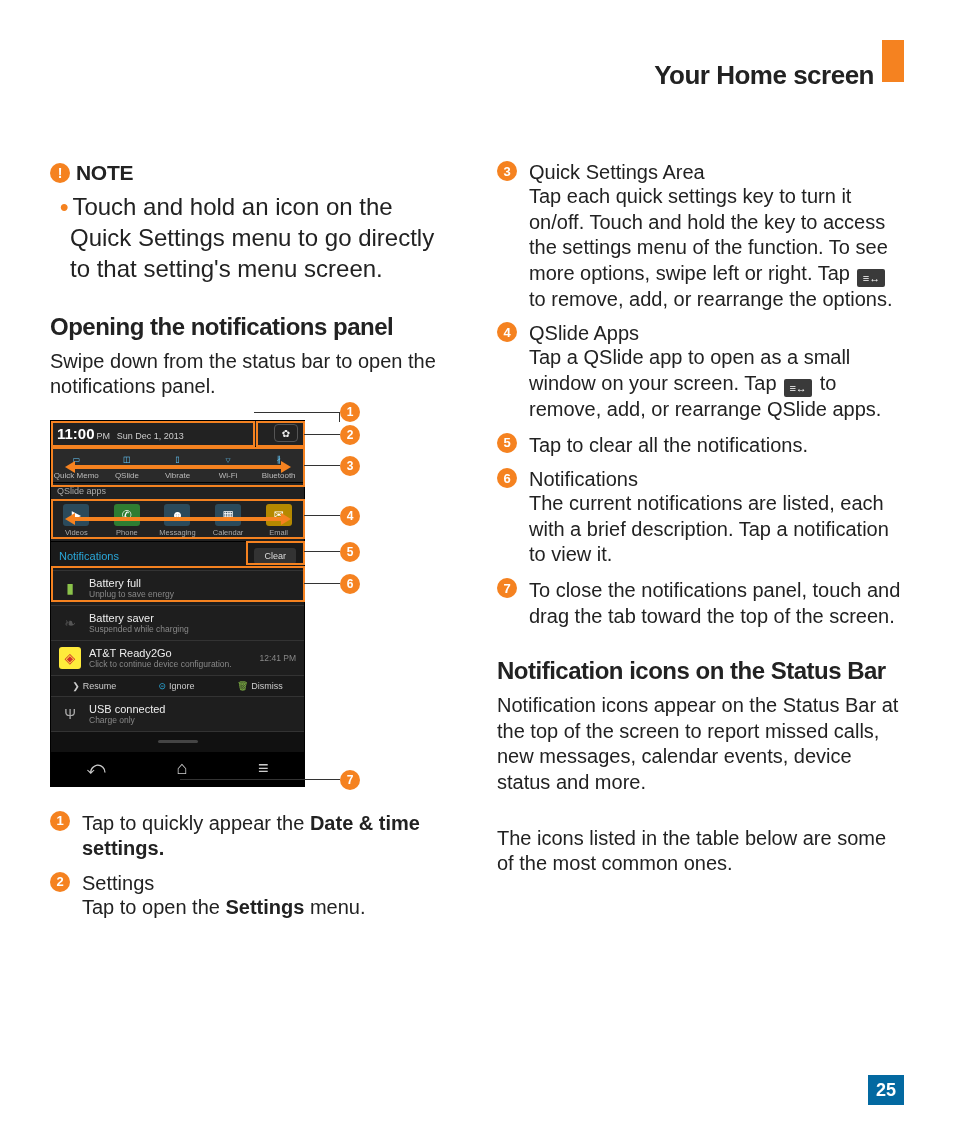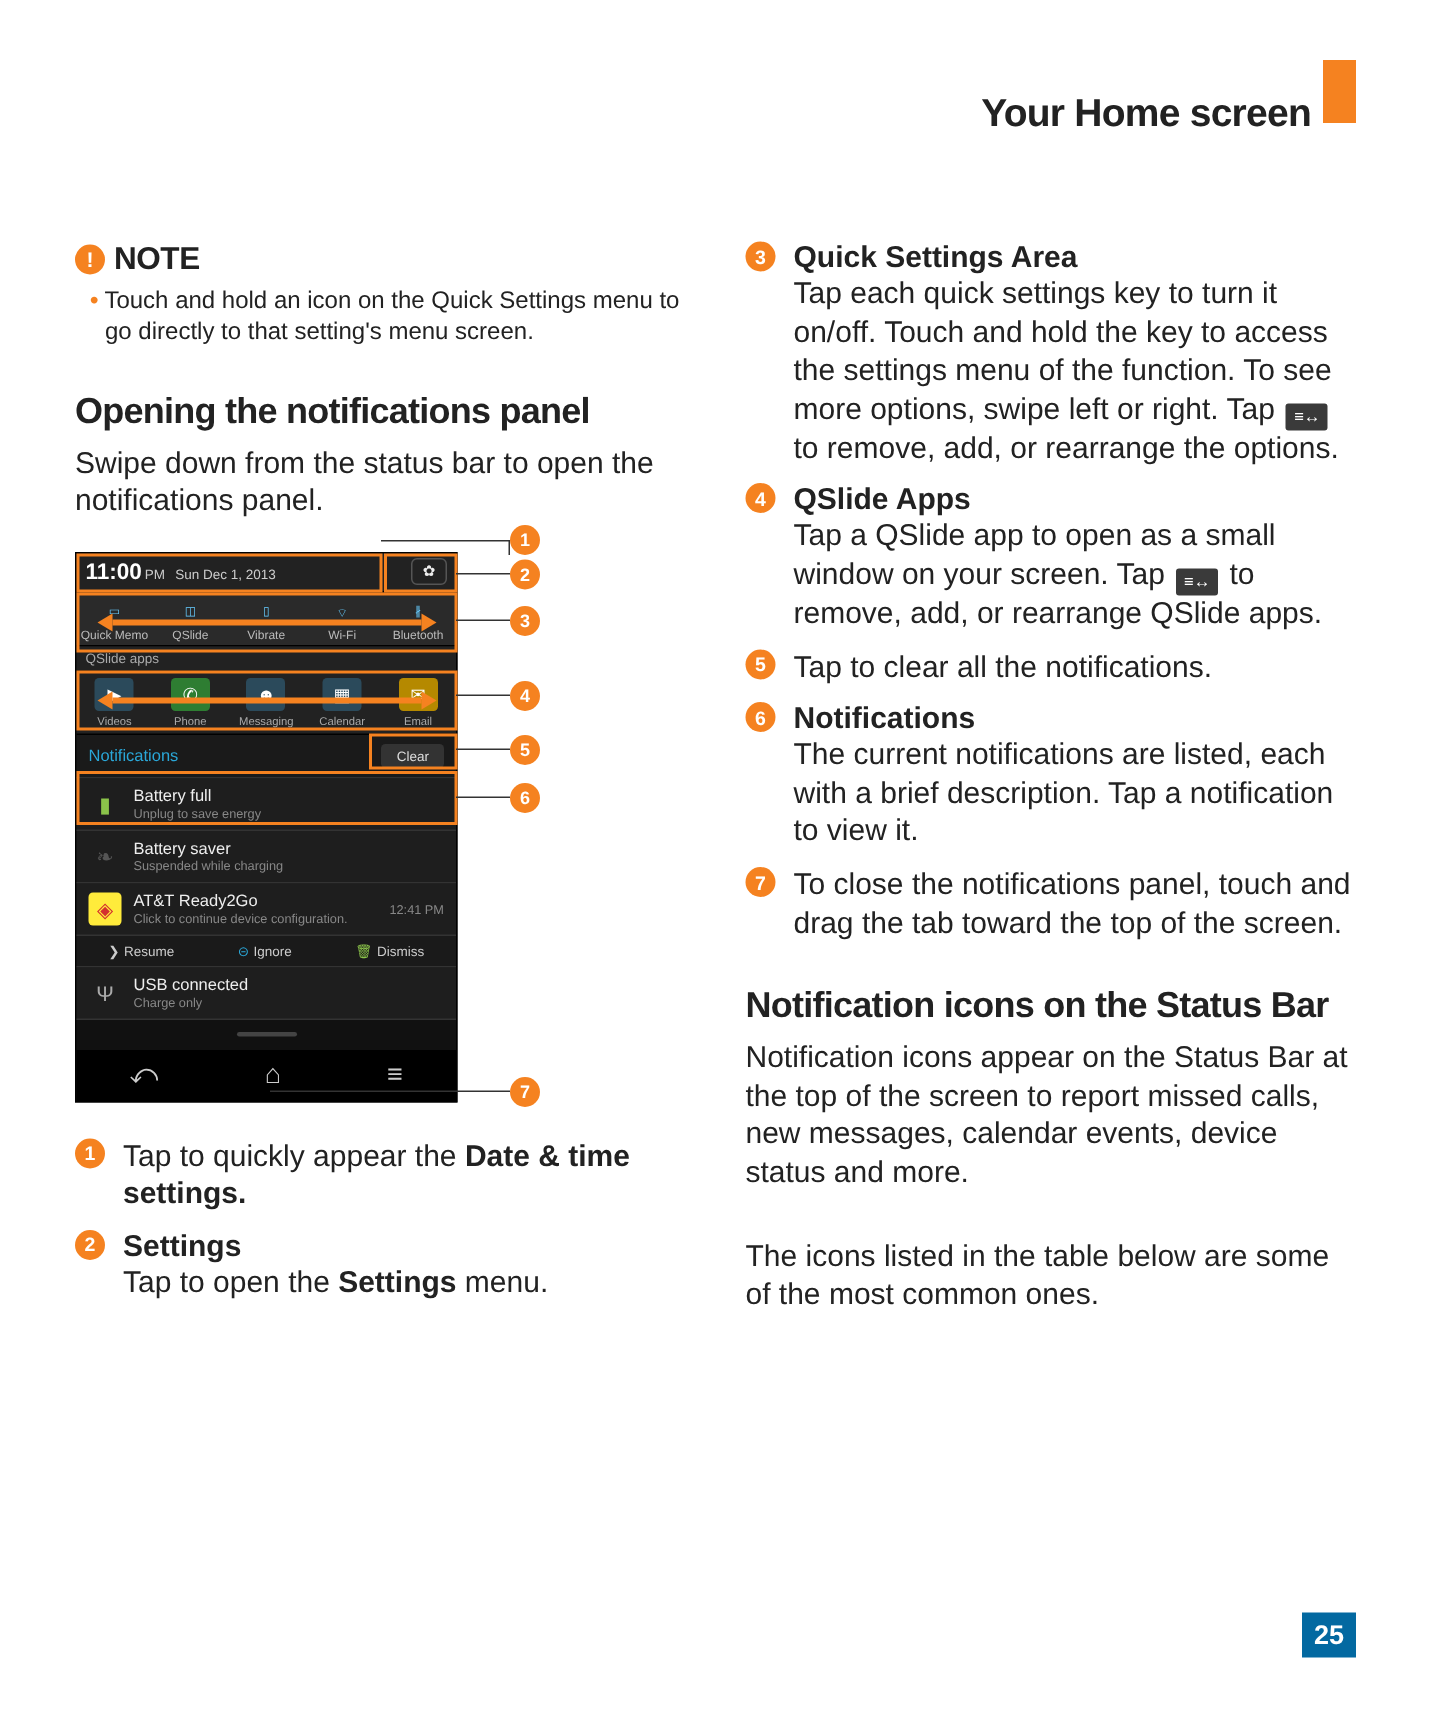--- a/index.html
+++ b/index.html
@@ -35,33 +35,33 @@
   .col { flex: 1; min-width: 0; }
   .note-header { display:flex; align-items:center; gap:6px; margin-bottom:6px;}
   .note-icon {
     width: 20px; height: 20px; border-radius: 50%;
     background: #f58220; color:#fff; font-weight:700;
     display:flex; align-items:center; justify-content:center;
     font-size:14px;
   }
   .note-label { font-weight:700; font-size:21px; letter-spacing:-0.3px;}
   .bullet-orange { color:#f58220; font-weight:700; padding-right:4px;}
-  .note-body { font-size:16px; line-height:1.3; padding-left:20px; text-indent:-10px;}
+  .note-body { font-size:24px; line-height:1.3; padding-left:20px; text-indent:-10px;}
   .h2 { font-size:24px; font-weight:700; margin-top:28px; margin-bottom:8px; letter-spacing:-0.5px;}
   .body { font-size:20px; line-height:1.28; }
   .numcircle {
     display:inline-flex; width:20px; height:20px; border-radius:50%;
     background:#f58220; color:#fff; font-size:13px; font-weight:700;
     align-items:center; justify-content:center; margin-right:6px;
     vertical-align: 1px;
     flex: none;
   }
   .item { display:flex; margin-top:10px; gap:6px;}
   .item-body { flex:1; }
-  .item-title { font-weight:700; font-size:20px;}
+  .item-title { font-weight:400; font-size:20px;}
   .item-text { font-size:20px; line-height:1.28;}
   .strong { font-weight:700;}
   .figure-wrap { position:relative; margin-top:20px; width:300px;}
   
   .phone {
     width:255px; background:#111; border:1px solid #000;
     font-family: Arial, sans-serif;
     font-size:10px; color:#ddd;
   }
   .ph-row { display:flex; align-items:center; }

